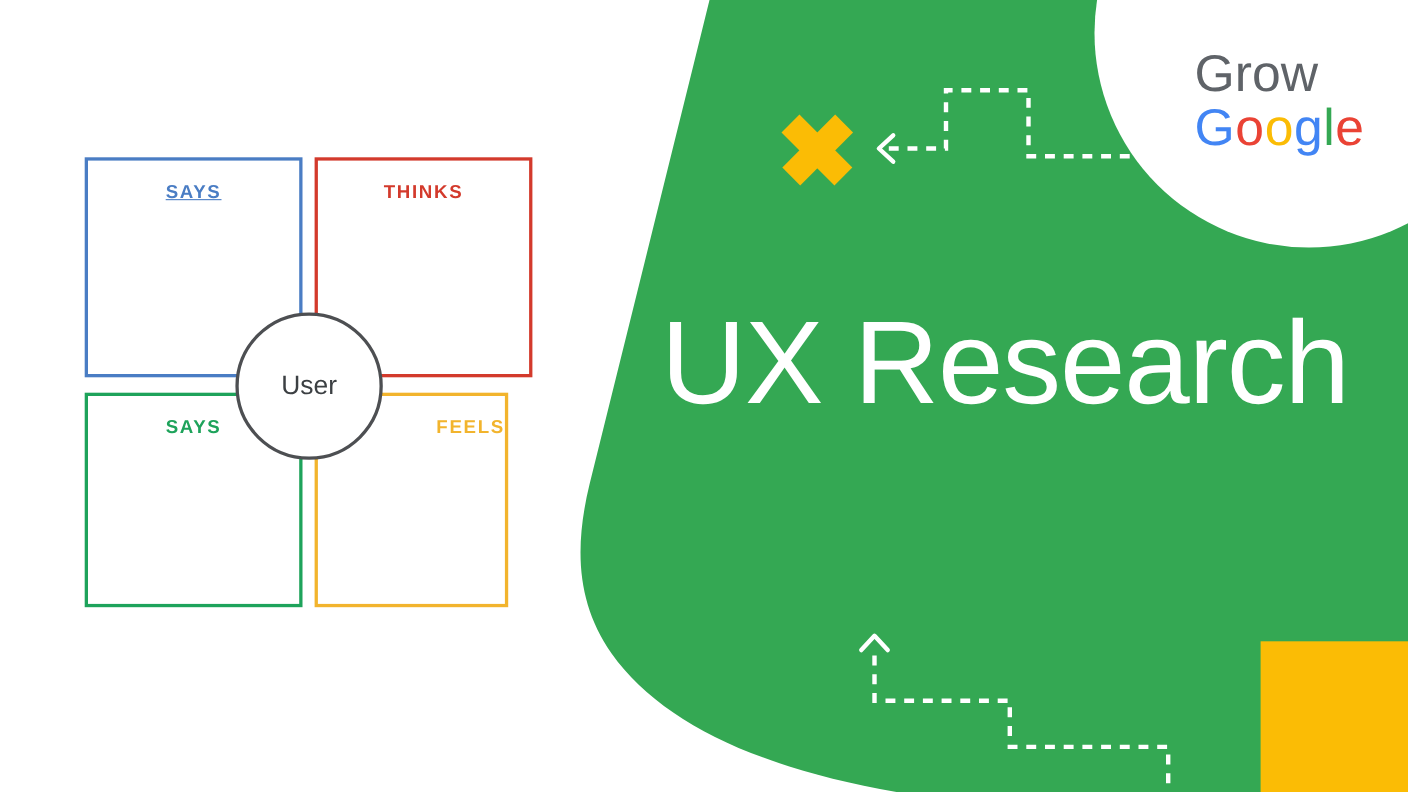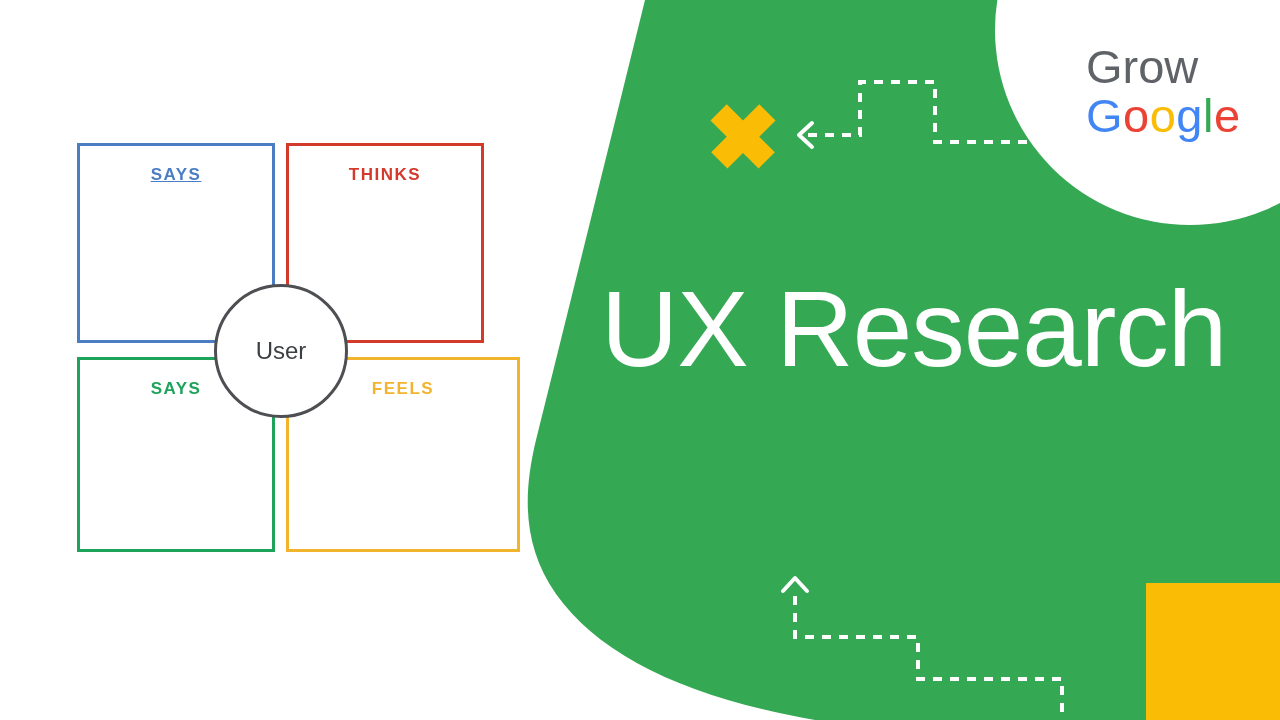--- a/index.html
+++ b/index.html
@@ -33,21 +33,21 @@
   
   .gwg{position:absolute;left:1086px;top:42px;font-size:47px;line-height:49px;color:var(--gray,#5f6368);}
   .gwg .brand{font-weight:400;letter-spacing:0.5px;}
 
   
   .quad{position:absolute;box-sizing:border-box;border:3px solid #999;background:#fff;text-align:center;}
   .quad .q-label{display:block;margin-top:19px;font-size:17px;font-weight:bold;letter-spacing:1.5px;}
   .q-says  {left:77px; top:143px;width:198px;height:200px;text-decoration:underline;}
   .q-thinks{left:286px;top:143px;width:198px;height:200px;text-align:center;}
   .q-does  {left:77px; top:357px;width:198px;height:195px;}
-  .q-feels {left:286px;top:357px;width:234px;height:195px;}
+  .q-feels {left:286px;top:357px;width:176px;height:195px;text-align:right;}
   .user-circle{
     position:absolute;left:214px;top:284px;width:134px;height:134px;
     box-sizing:border-box;border:3px solid var(--circle-gray,#4d4f52);border-radius:50%;
     background:#fff;display:flex;align-items:center;justify-content:center;
     font-size:24px;color:#3c4043;
   }
 </style>
 </head>
 <body style="--bg: #ffffff; --green: #34a853; --yellow: #fbbc05; --dash: #ffffff; --title: #ffffff; --gray: #5f6368; --circle-gray: #4d4f52;">
 

